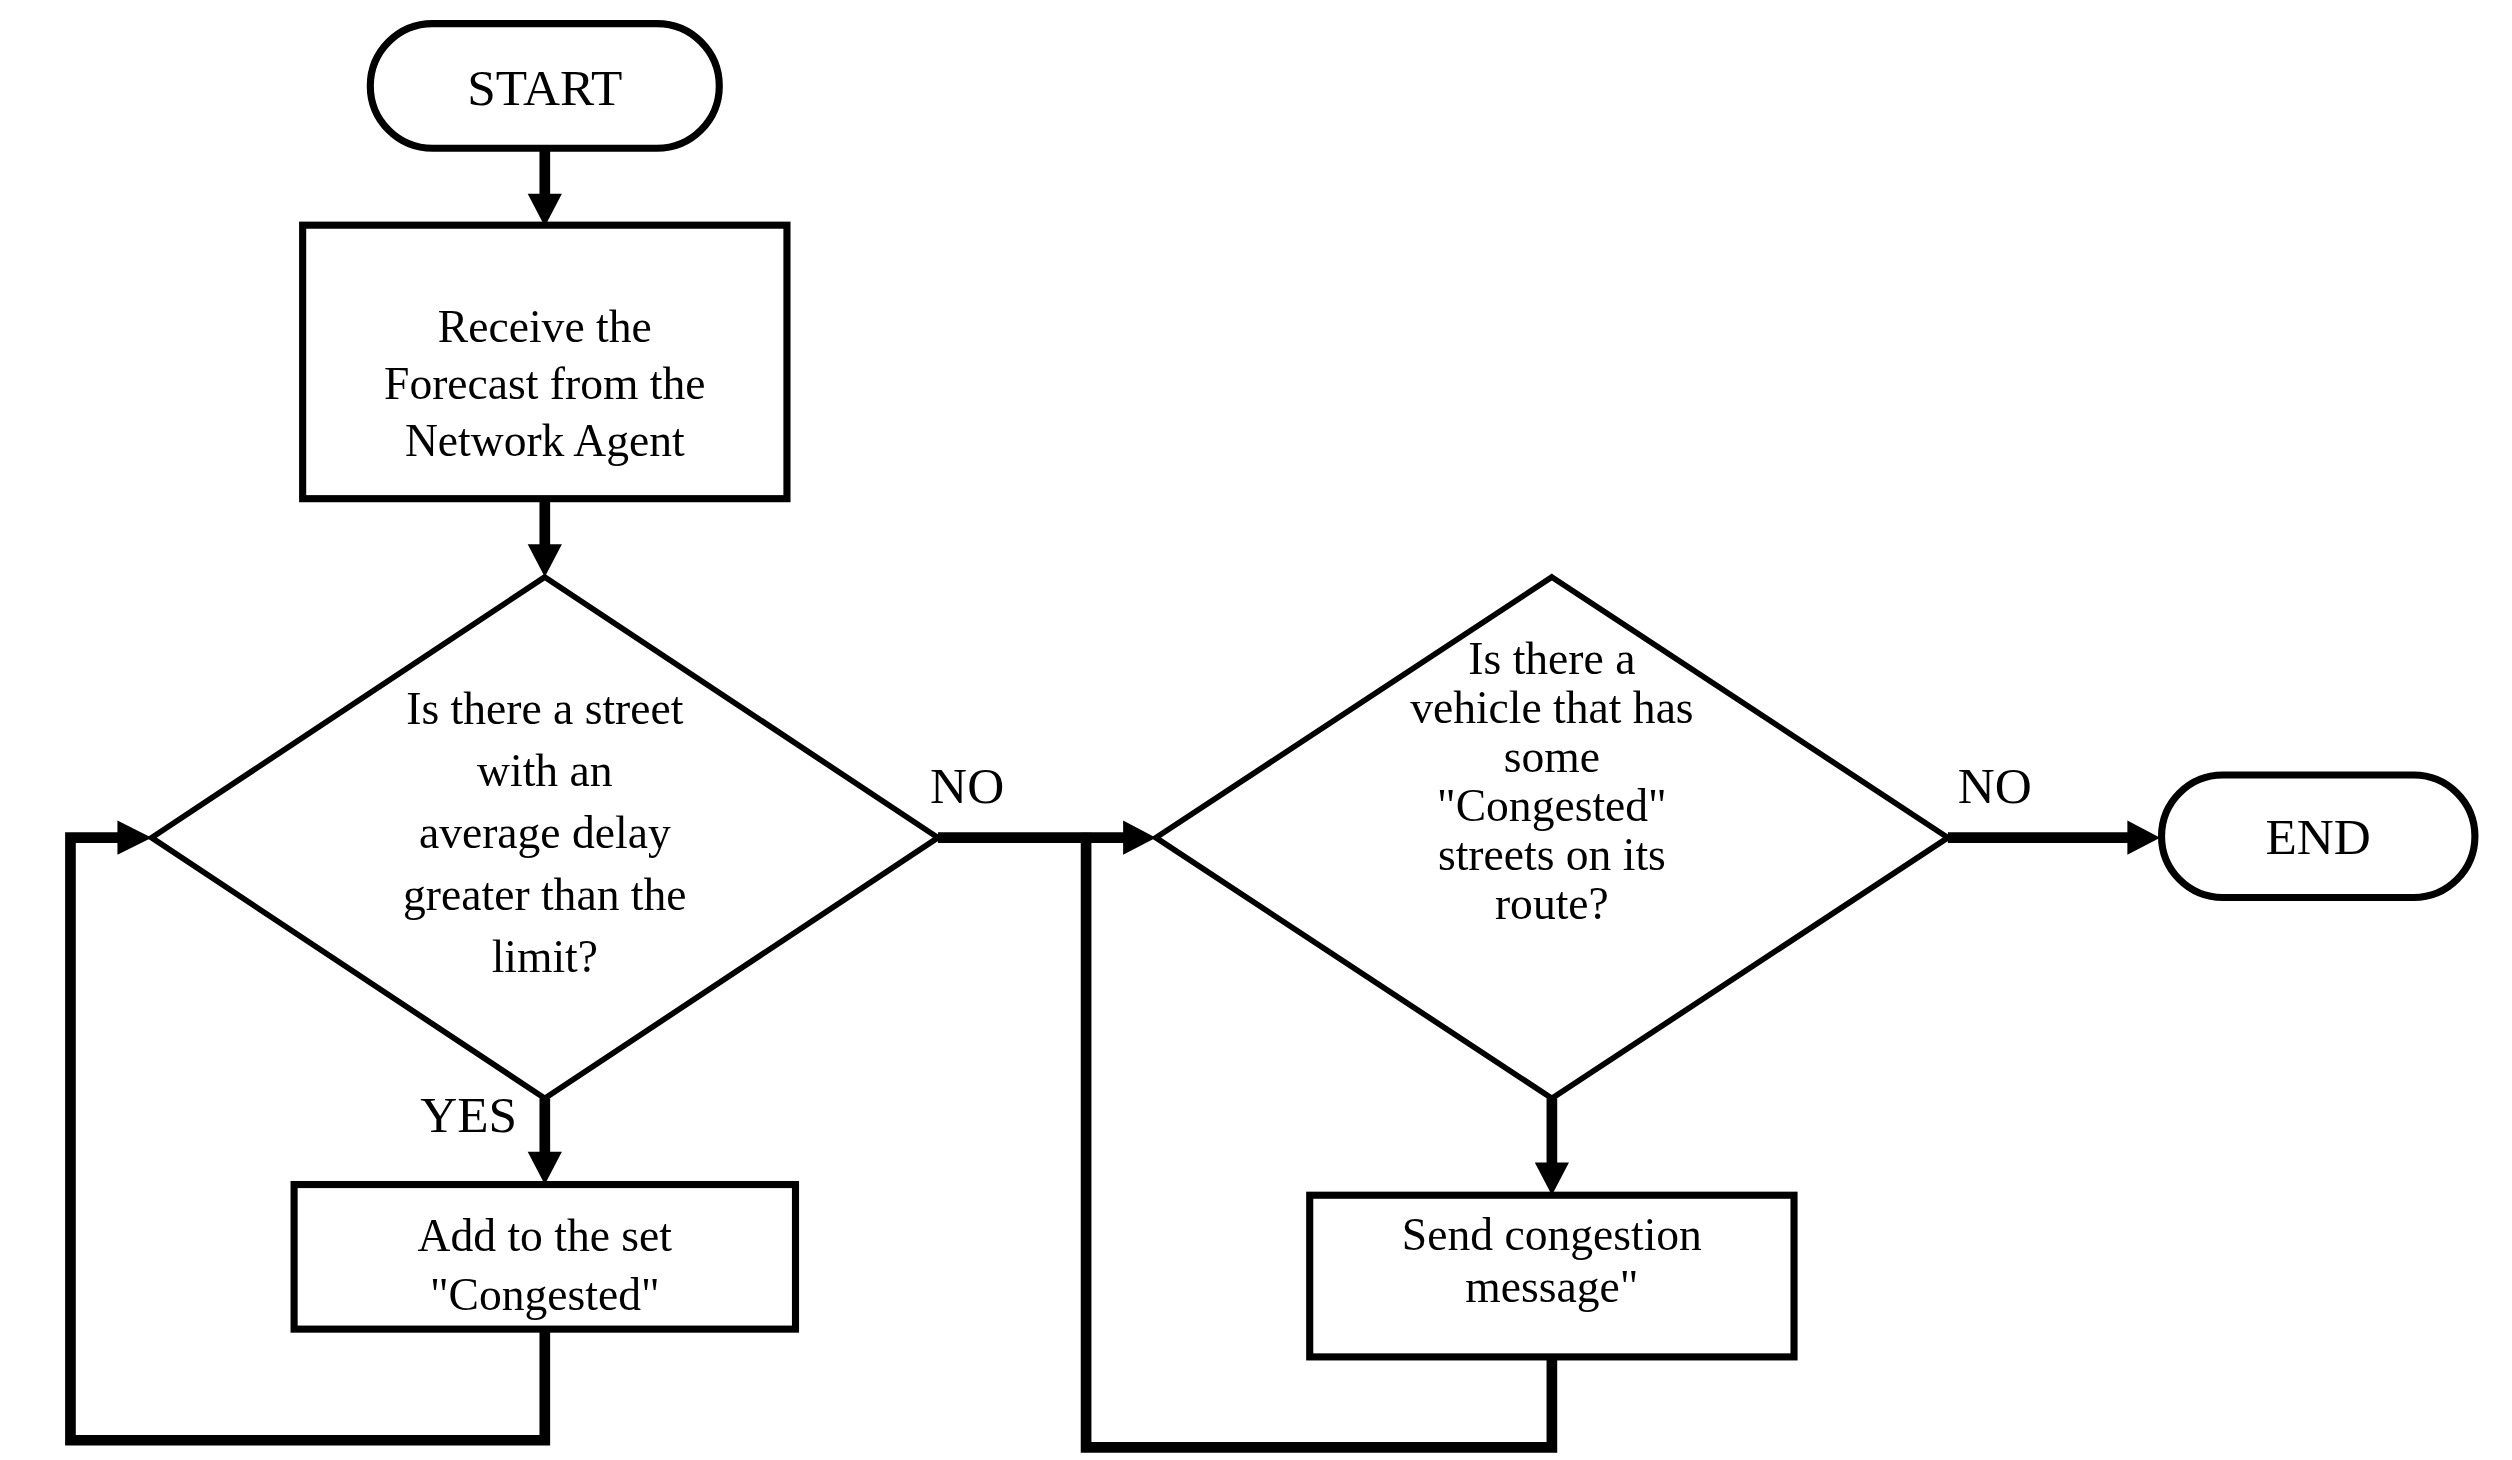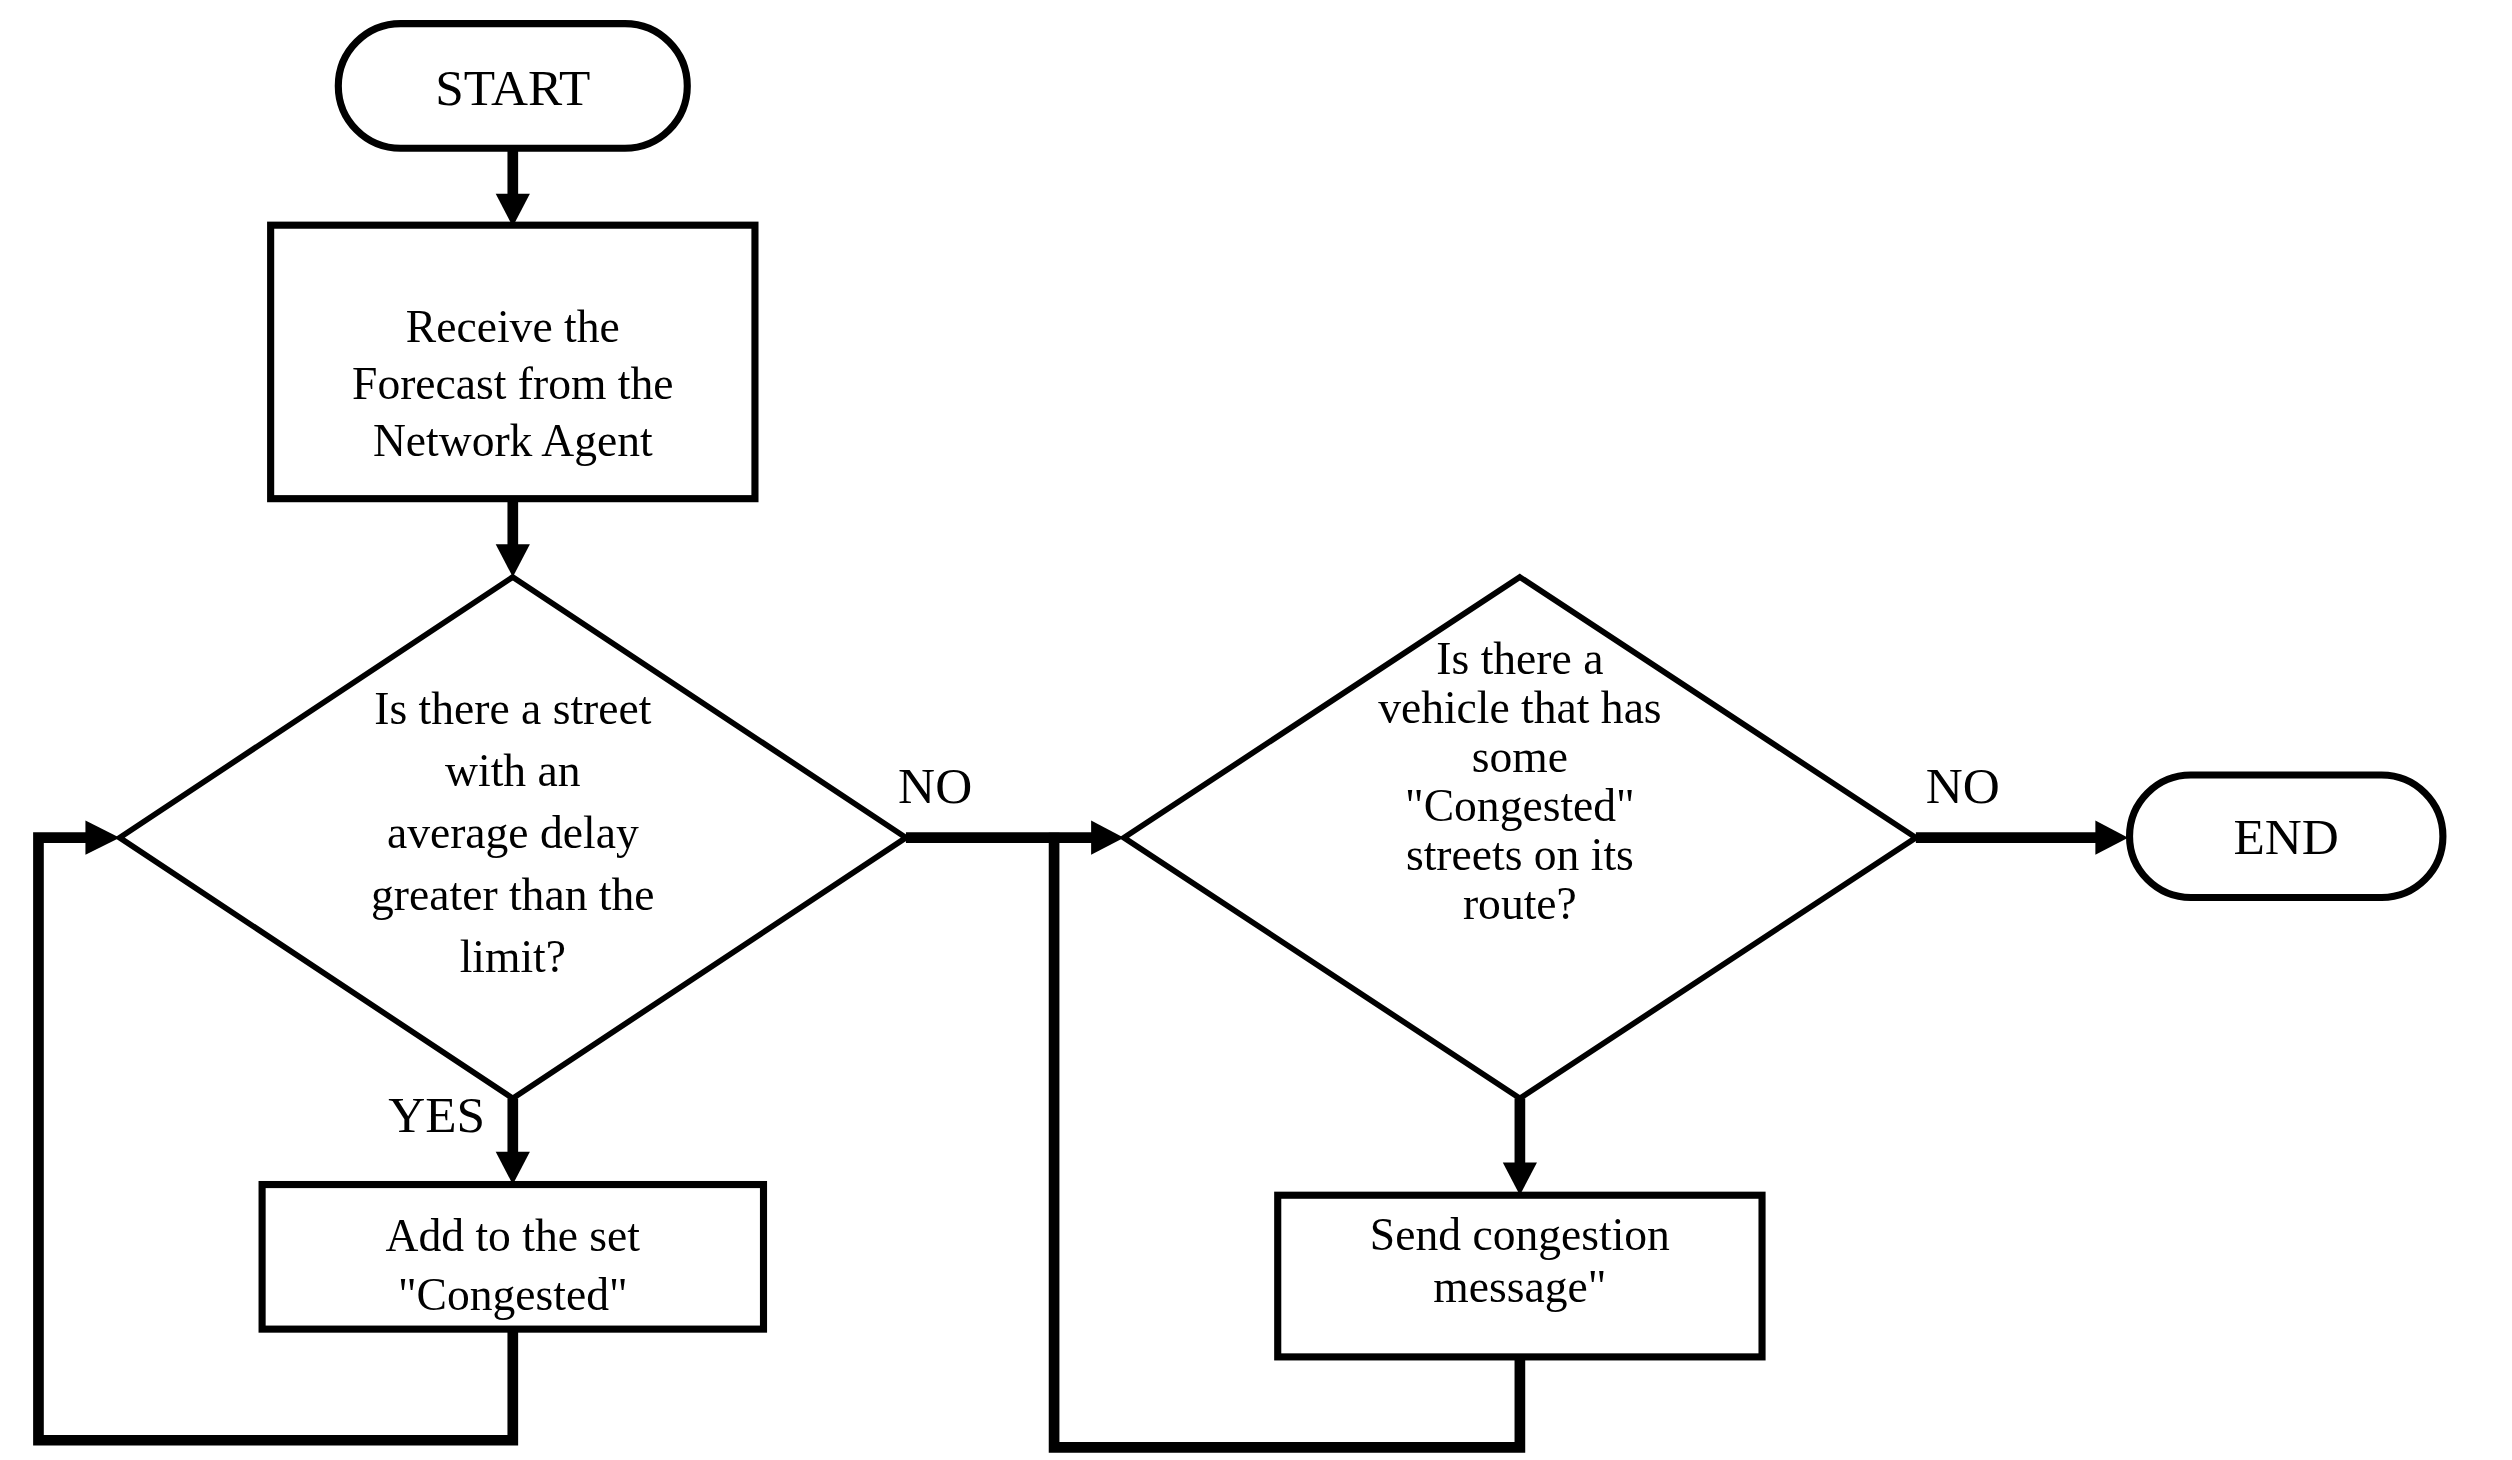--- a/index.html
+++ b/index.html
@@ -5,20 +5,21 @@
   html, body {
     margin: 0;
     padding: 0;
     background: #ffffff;
   }
   .stage {
     position: relative;
     width: 2216px;
     height: 1461px;
     background: #ffffff;
+    padding-left: 32px;
   }
   svg { display: block; }
   .shape {
     fill: #ffffff;
     stroke: #000000;
   }
   .shape-process   { stroke-width: 10px; }
   .shape-terminator{ stroke-width: 10px; }
   .shape-decision  { stroke-width: 8px;  }
   .conn {

